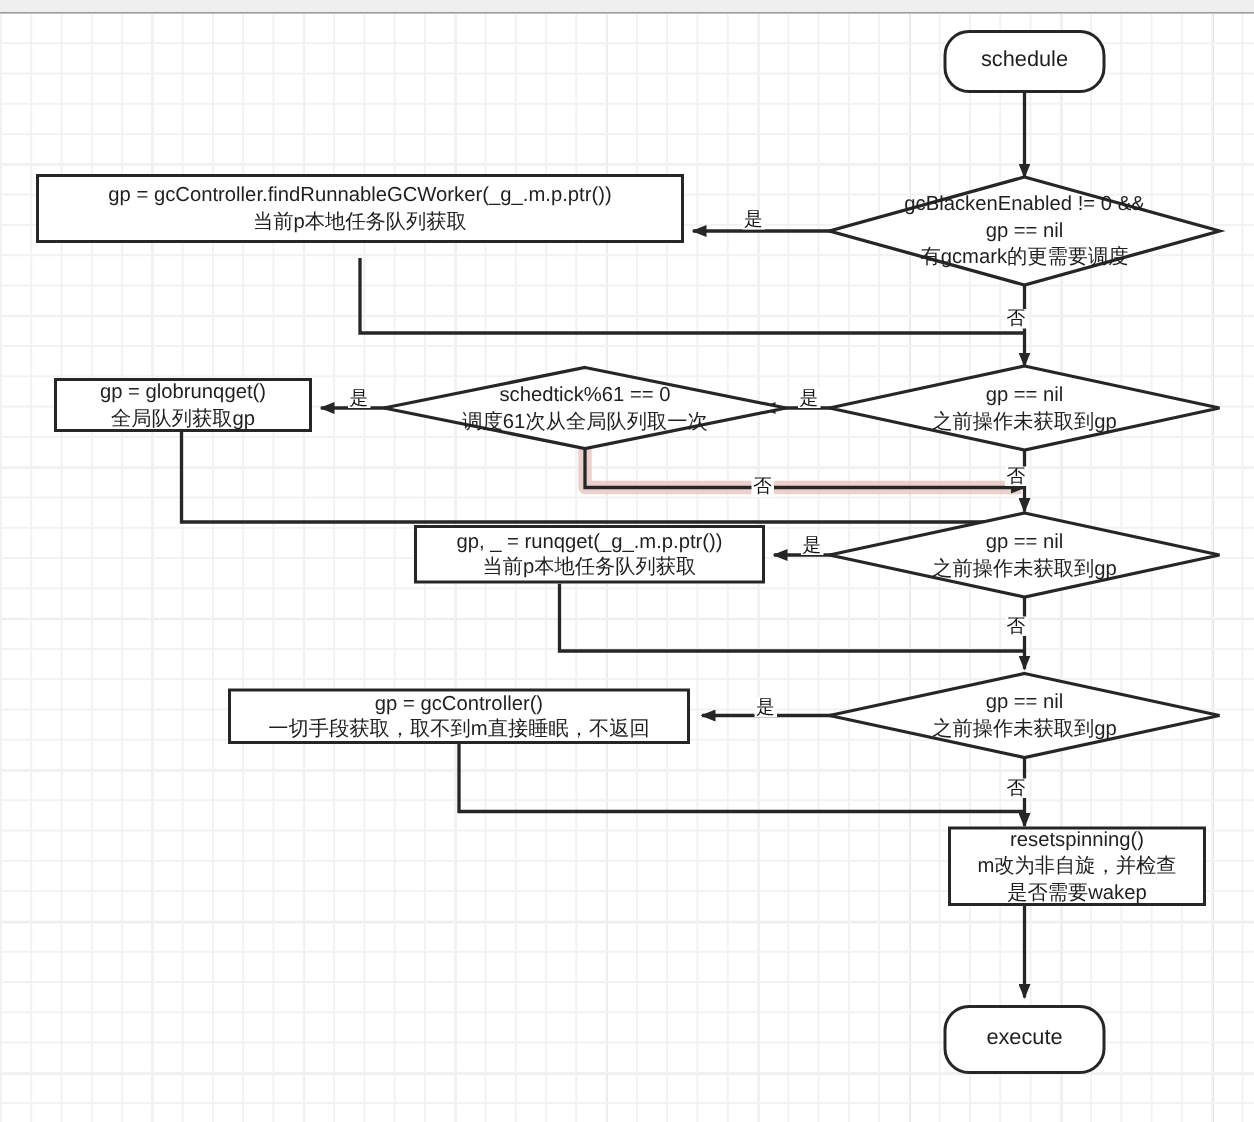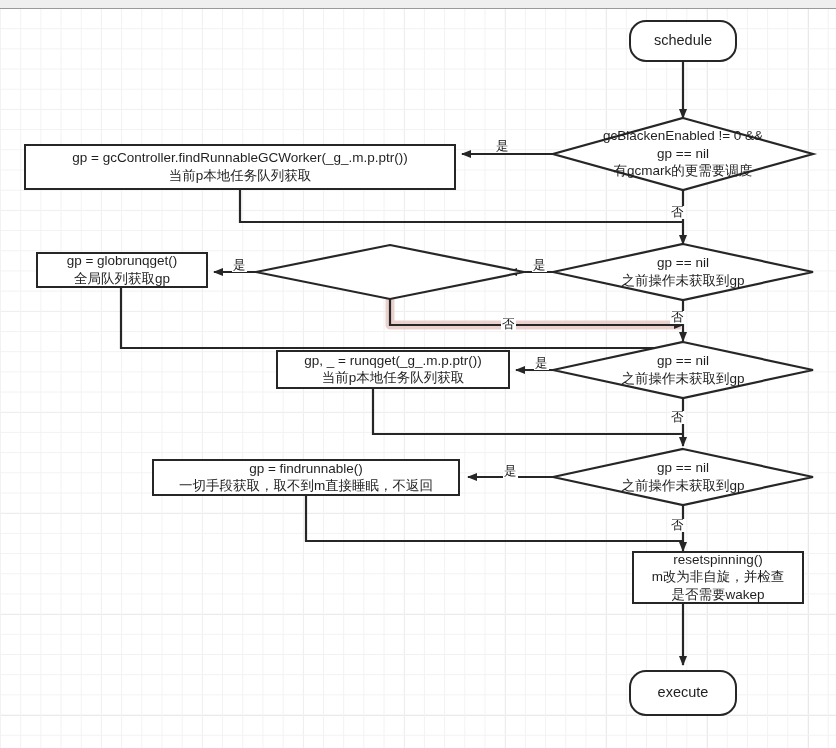--- a/index.html
+++ b/index.html
@@ -124,30 +124,34 @@
   <div class="node term" style="left:629px;top:20px;width:108px;height:42px;">
     <div>schedule</div>
   </div>
 
   <div class="node diamond" style="left:553px;top:118px;width:260px;height:72px;">
     <div class="dlabel">gcBlackenEnabled != 0 &amp;&amp;</div>
     <div class="dlabel ln2">gp == nil</div>
     <div class="dlabel ln2">有gcmark的更需要调度</div>
   </div>
 
-  <div class="node proc" style="left:24px;top:144px;width:432px;height:46px;">
+  <div class="node proc" style="left:24px;top:116px;width:432px;height:46px;">
     <div>gp = gcController.findRunnableGCWorker(_g_.m.p.ptr())</div>
     <div class="ln2">当前p本地任务队列获取</div>
   </div>
 
   <div class="node diamond" style="left:553px;top:244px;width:260px;height:56px;">
     <div class="dlabel">gp == nil</div>
     <div class="dlabel ln2">之前操作未获取到gp</div>
   </div>
 
+  <div class="node diamond" style="left:256px;top:245px;width:268px;height:54px;">
+    <div class="dlabel">schedtick%61 == 0</div>
+    <div class="dlabel ln2">调度61次从全局队列取一次</div>
+  </div>
 
   <div class="node proc" style="left:36px;top:252px;width:172px;height:36px;">
     <div>gp = globrunqget()</div>
     <div class="ln2">全局队列获取gp</div>
   </div>
 
   <div class="node diamond" style="left:553px;top:342px;width:260px;height:56px;">
     <div class="dlabel">gp == nil</div>
     <div class="dlabel ln2">之前操作未获取到gp</div>
   </div>
@@ -156,21 +160,21 @@
     <div>gp, _ = runqget(_g_.m.p.ptr())</div>
     <div class="ln2">当前p本地任务队列获取</div>
   </div>
 
   <div class="node diamond" style="left:553px;top:449px;width:260px;height:56px;">
     <div class="dlabel">gp == nil</div>
     <div class="dlabel ln2">之前操作未获取到gp</div>
   </div>
 
   <div class="node proc" style="left:152px;top:459px;width:308px;height:37px;">
-    <div>gp = findrunnable()</div>
+    <div>gp = gcController()</div>
     <div class="ln2">一切手段获取，取不到m直接睡眠，不返回</div>
   </div>
 
   <div class="node proc" style="left:597px;top:551px;width:172px;height:53px;margin-left:35px;">
     <div>resetspinning()</div>
     <div class="ln2">m改为非自旋，并检查</div>
     <div class="ln2">是否需要wakep</div>
   </div>
 
   <div class="node term" style="left:629px;top:670px;width:108px;height:46px;align-items:center;">

